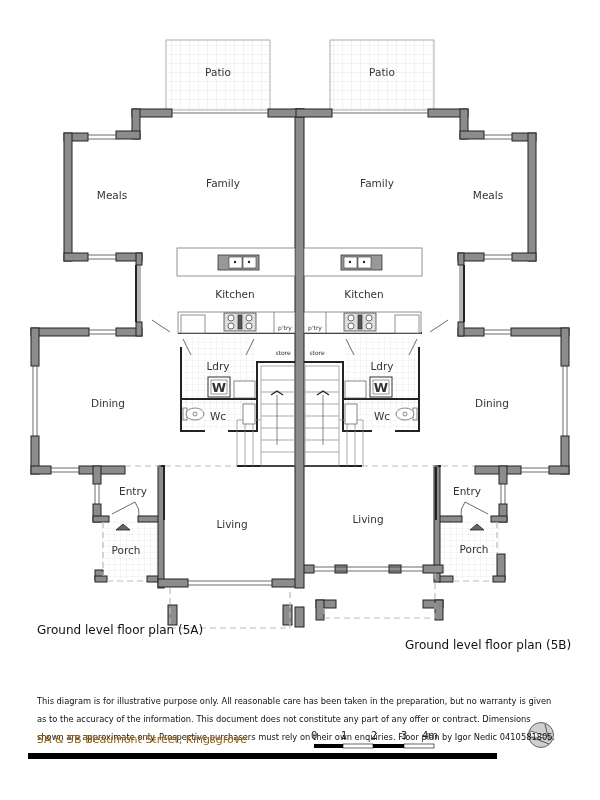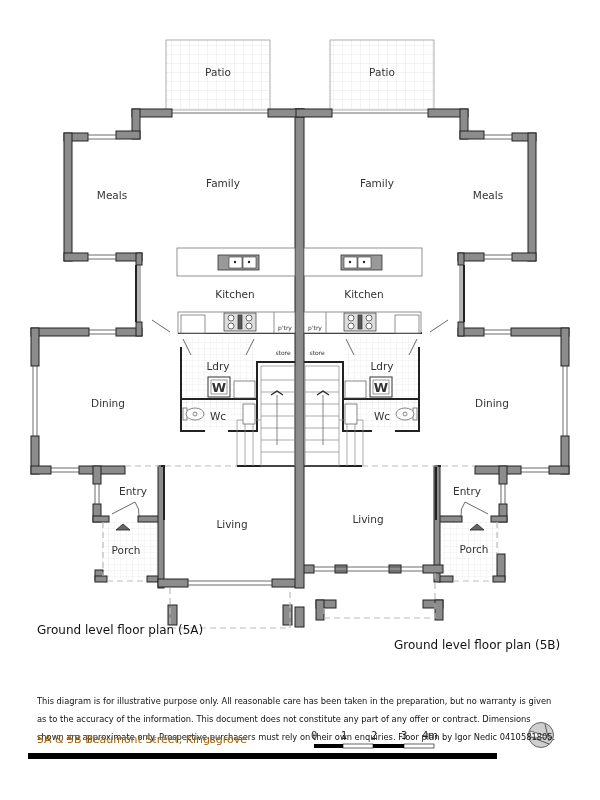--- a/index.html
+++ b/index.html
@@ -349,21 +349,21 @@
   </g>
 
   <g>
     <circle cx="541" cy="735" r="12.5" fill="#cfcfcf" stroke="#555" stroke-width="0.9"></circle>
     <path d="M530 731 L552 738 M531 737 L549 744 M545 724 L549 741" stroke="#555" stroke-width="1" fill="none"></path>
     <path d="M530 731 L552 738 L531 737 Z" fill="#fff" stroke="#555" stroke-width="0.6"></path>
   </g>
 </svg>
 
 <div class="caption" style="left:37px; top:623px;text-align:center;">Ground level floor plan (5A)</div>
-<div class="caption" style="left:394px; top:638px;">Ground level floor plan (5B)</div>
+<div class="caption" style="left:405px; top:638px;">Ground level floor plan (5B)</div>
 
 <div class="disclaimer">This diagram is for illustrative purpose only. All reasonable care has been taken in the preparation, but no warranty is given as to the accuracy of the information. This document does not constitute any part of any offer or contract. Dimensions shown are approximate only. Prospective purchasers must rely on their own enquiries. Floor plan by Igor Nedic 0410581805.</div>
 
 <div class="address">5A &amp; 5B Beaumont Street, Kingsgrove</div>
 
 <span class="scale-ticks" style="left:311px;">0</span>
 <span class="scale-ticks" style="left:341px;">1</span>
 <span class="scale-ticks" style="left:371px;">2</span>
 <span class="scale-ticks" style="left:401px;">3</span>
 <span class="scale-ticks" style="left:422px;">4m</span>

